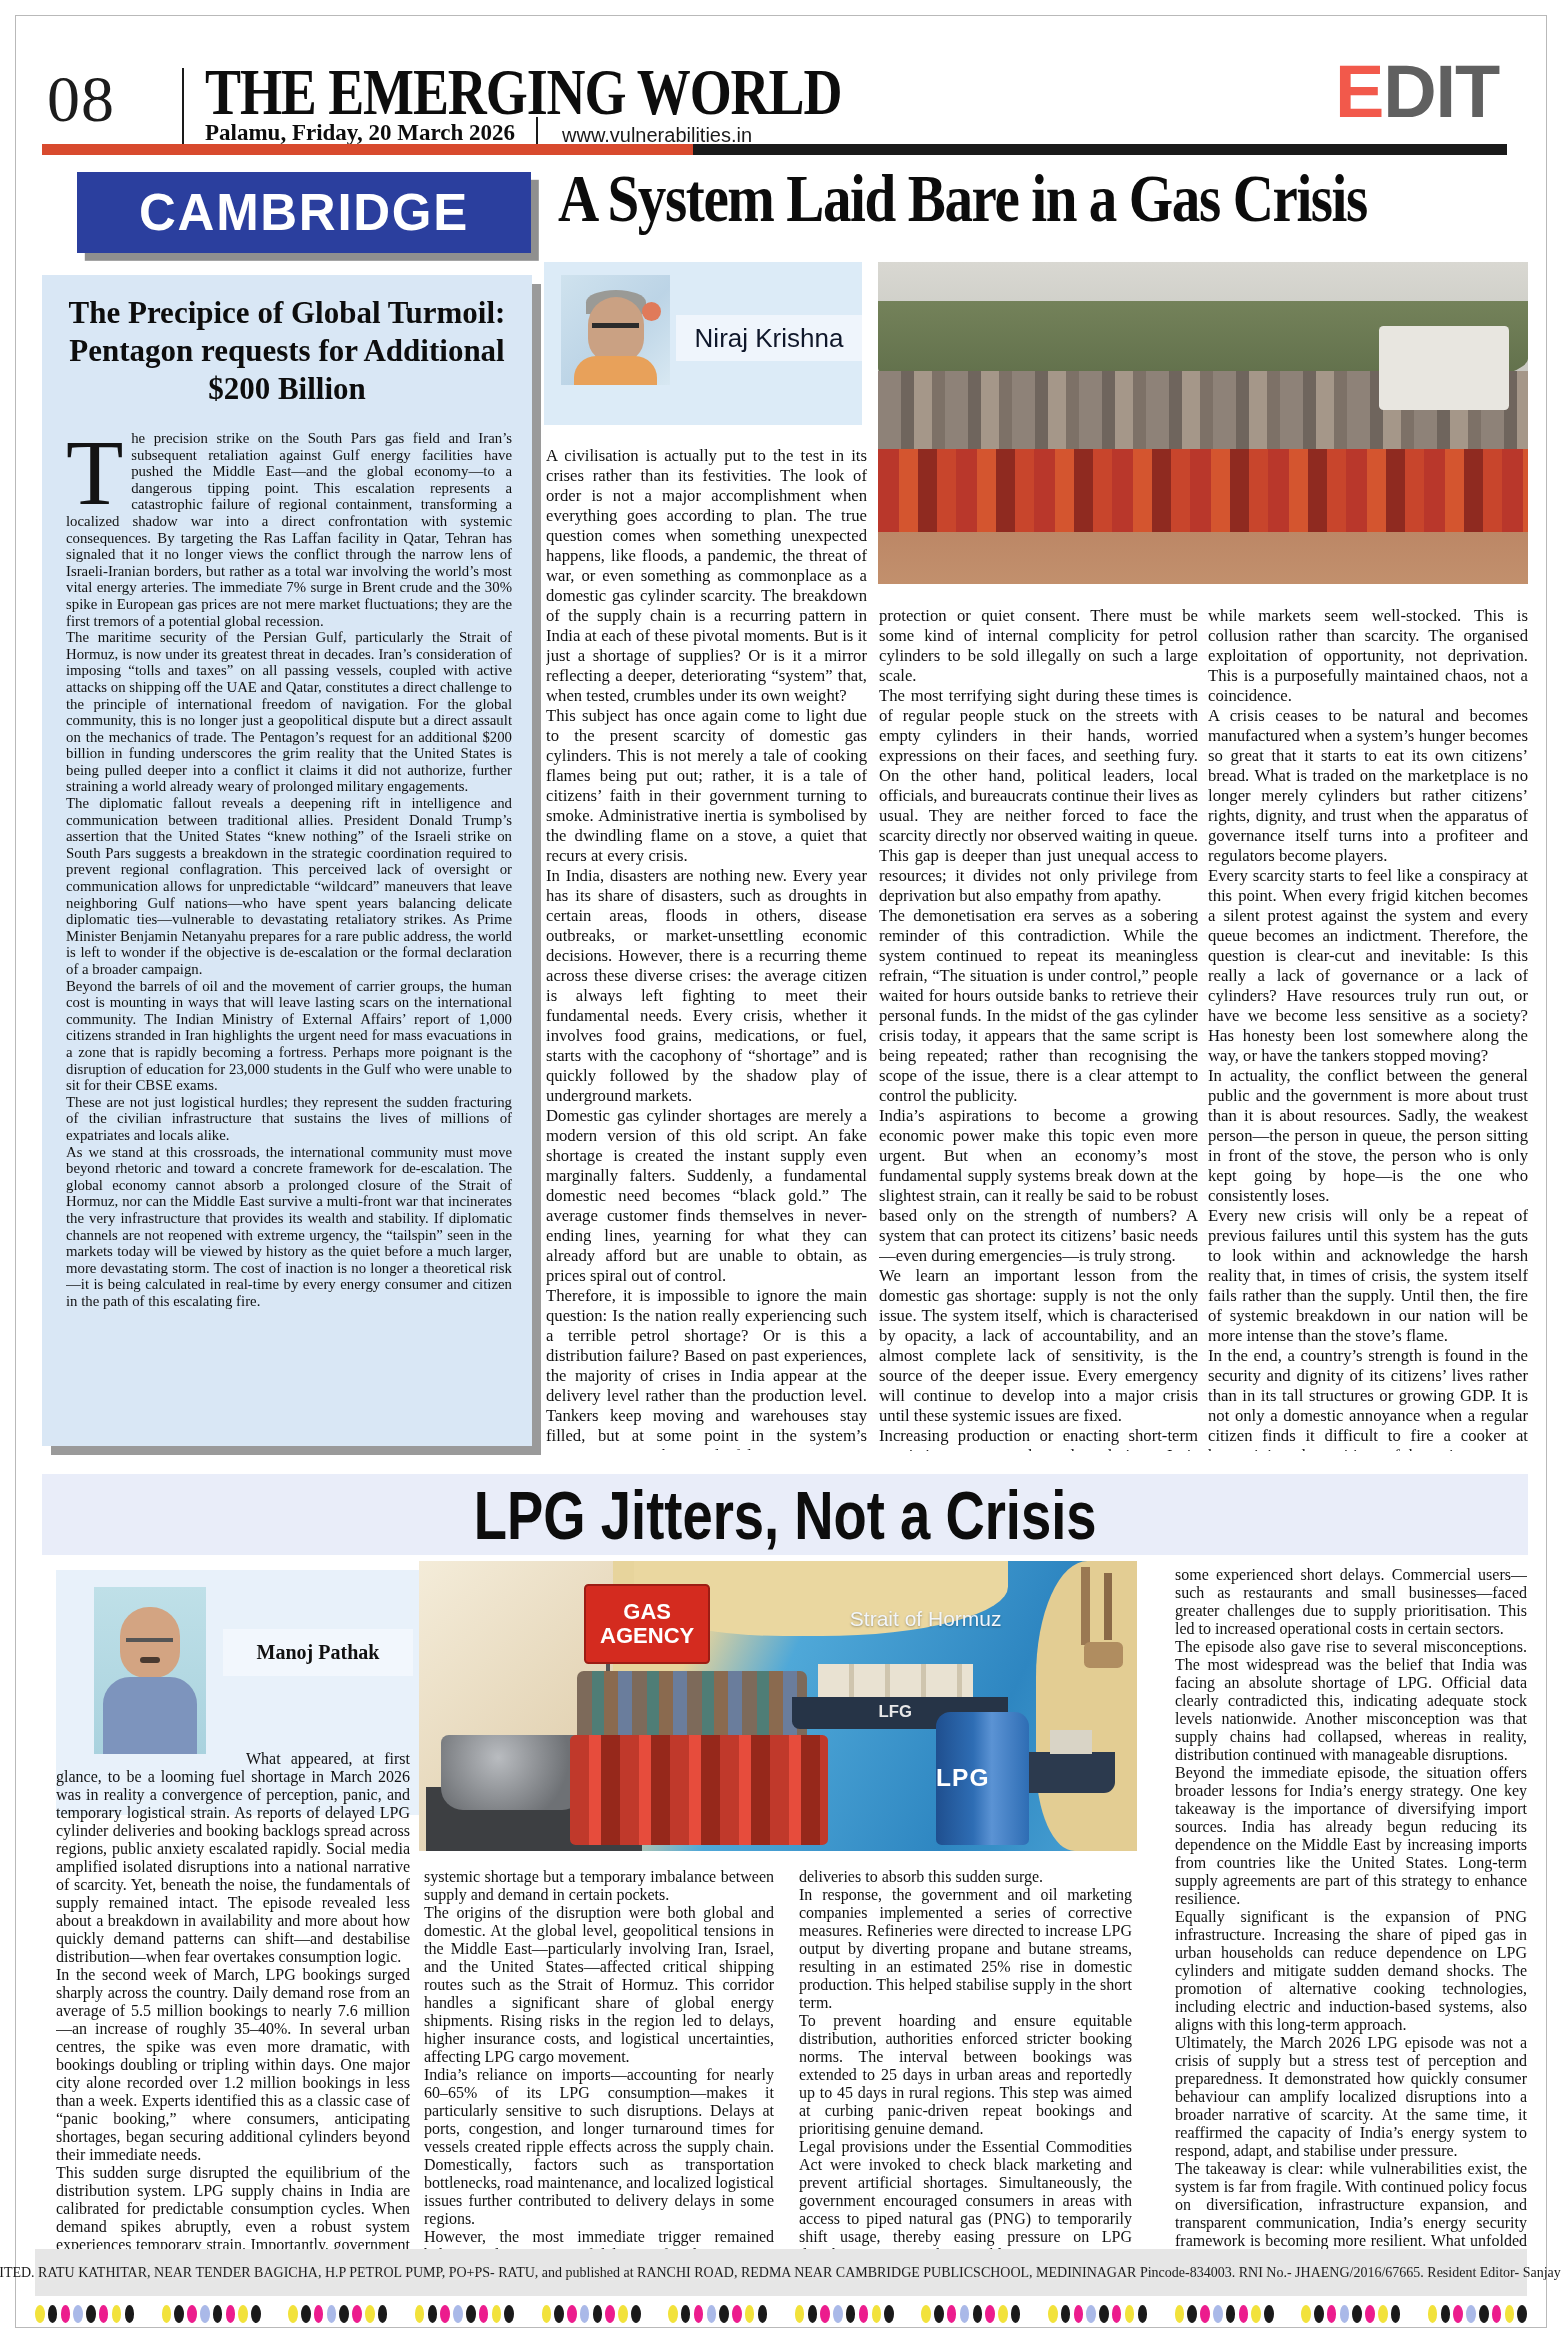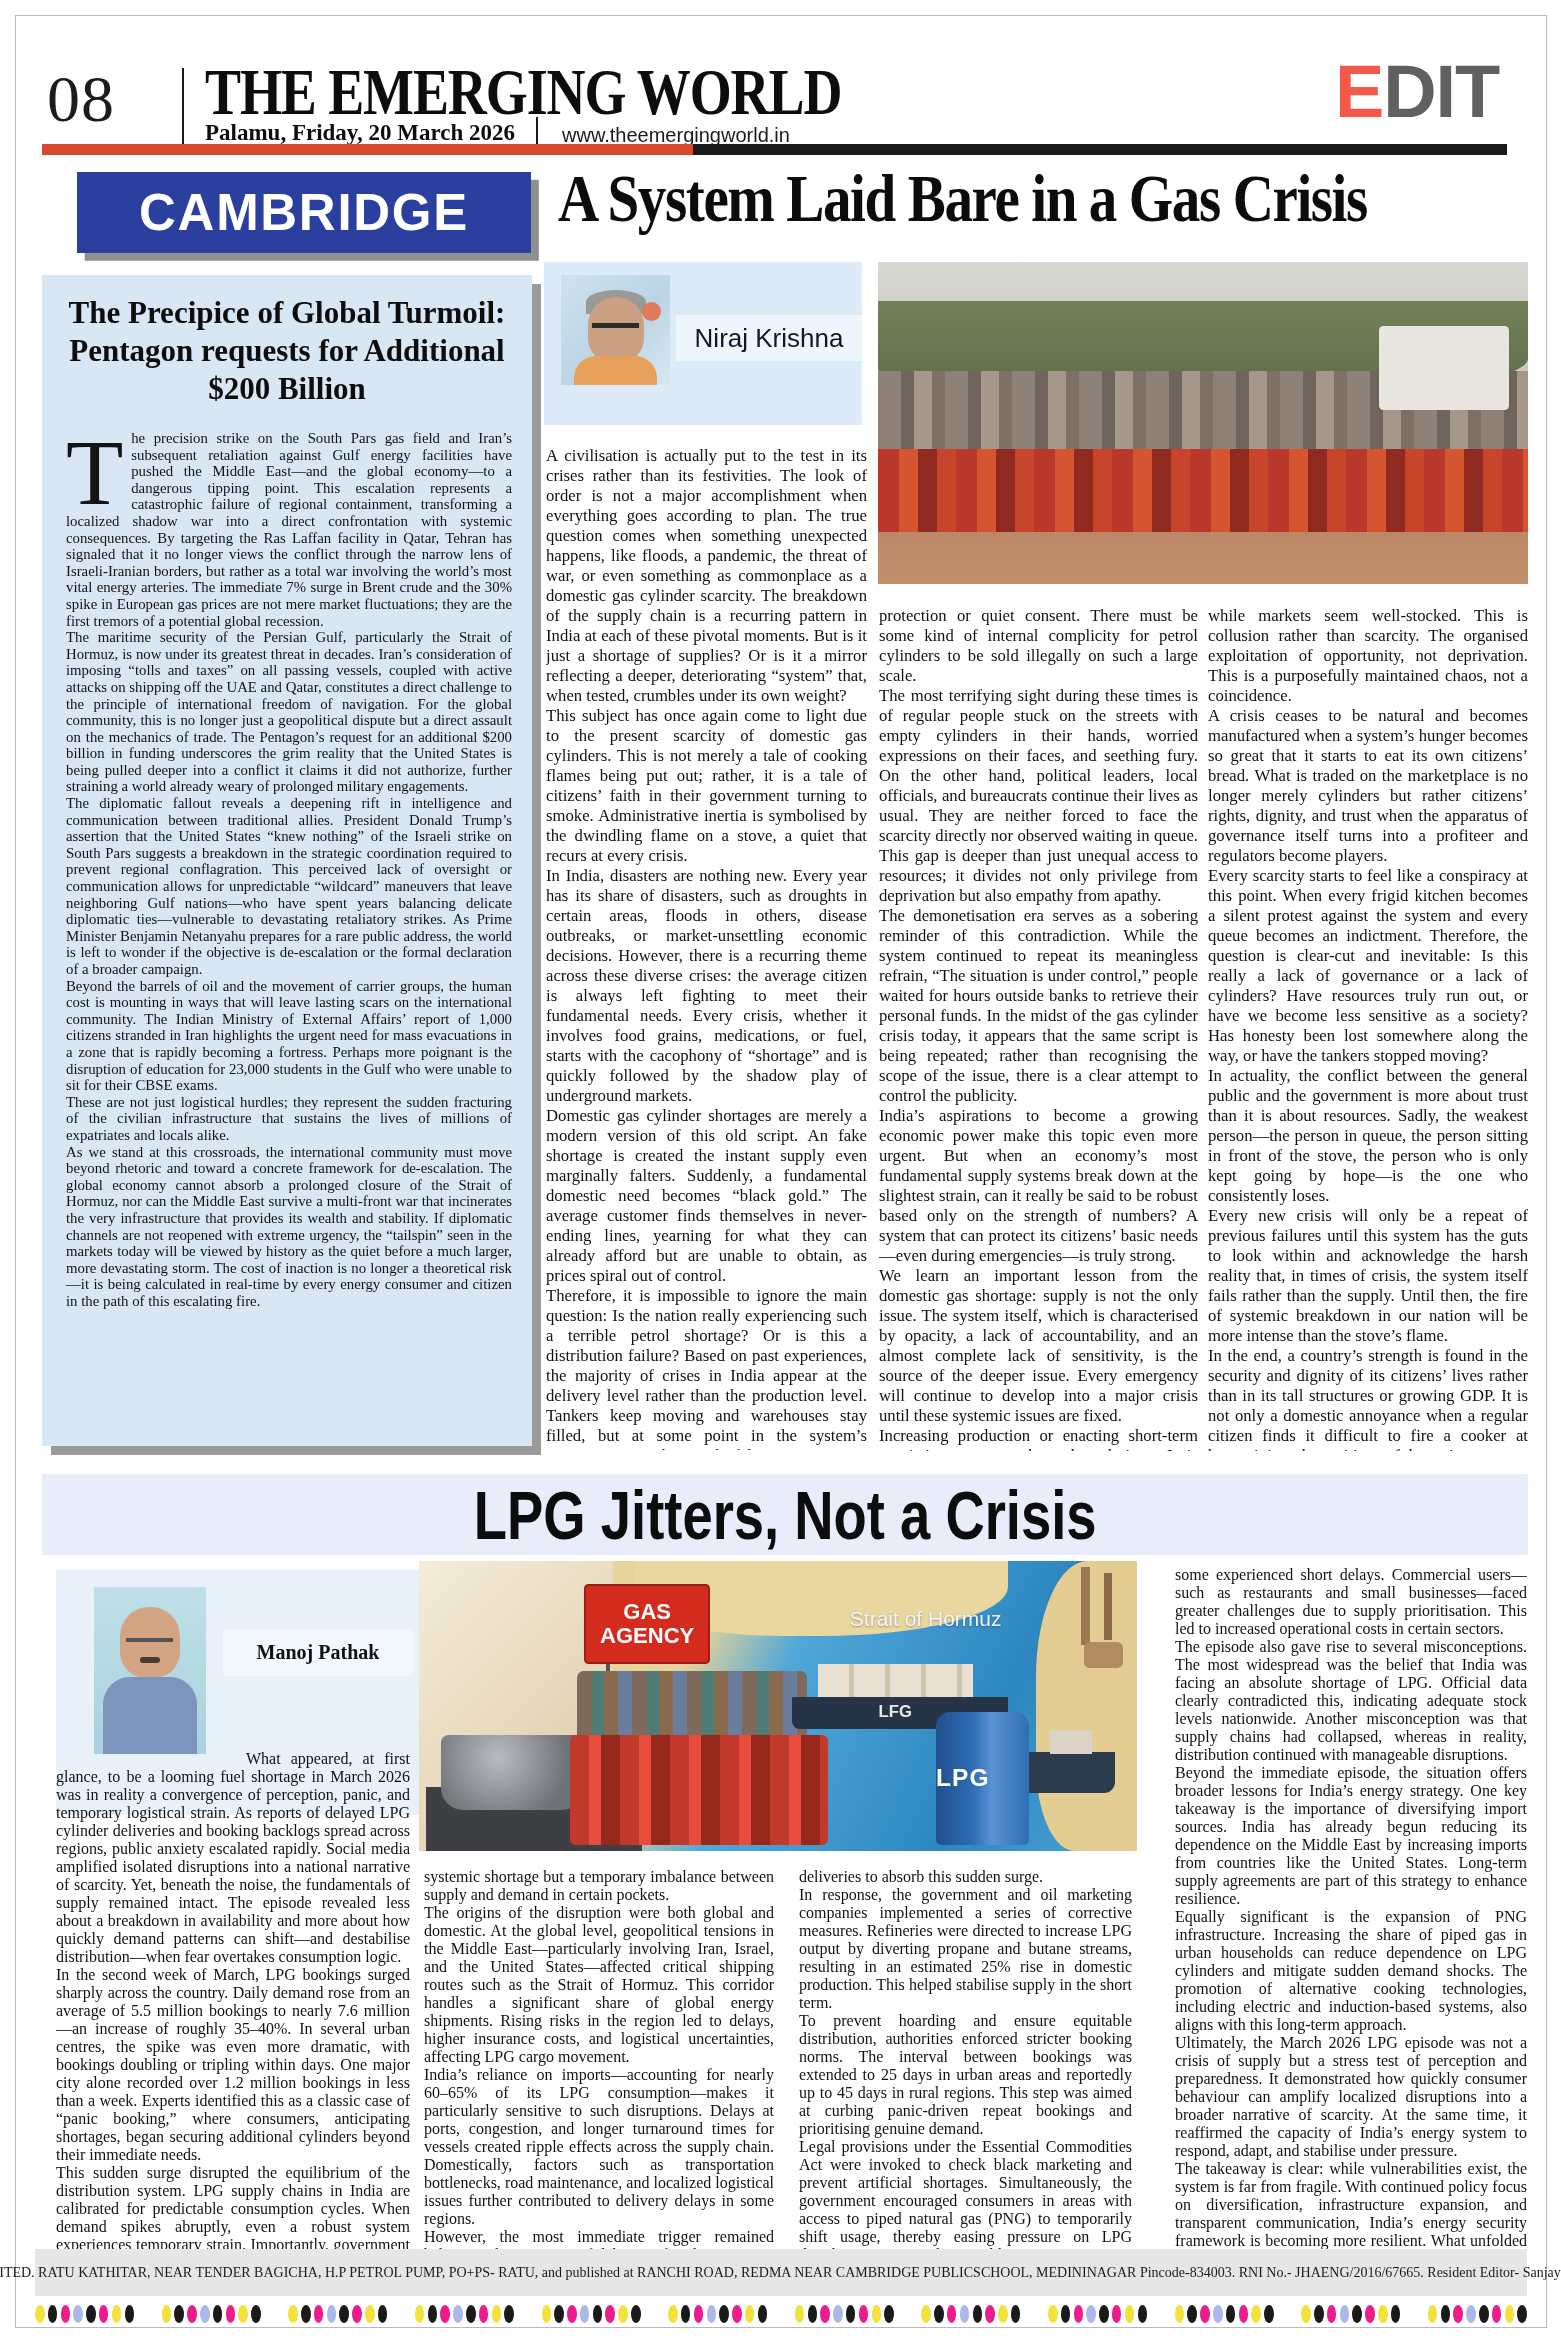--- a/index.html
+++ b/index.html
@@ -112,21 +112,21 @@
 <body>
 
 <div class="page">
   <div class="frame"></div>
 
   <div class="abs page-number">08</div>
   <div class="abs head-bar1"></div>
   <div class="abs masthead">THE EMERGING WORLD</div>
   <div class="abs edition-row">Palamu, Friday, 20 March 2026</div>
   <div class="abs head-bar2"></div>
-  <div class="abs site-url">www.theemergingworld.in</div>
+  <div class="abs site-url">www.vulnerabilities.in</div>
   <div class="abs edit-logo"><span class="e-first">E</span><span class="e-rest">DIT</span></div>
   <div class="abs rule-red"></div>
   <div class="abs rule-black"></div>
 
   <div class="abs editorial-banner">
       <span>CAMBRIDGE</span>
     </div>
   <div class="abs main-headline">A System Laid Bare in a Gas Crisis</div>
 
   <div class="abs left-box"></div>

